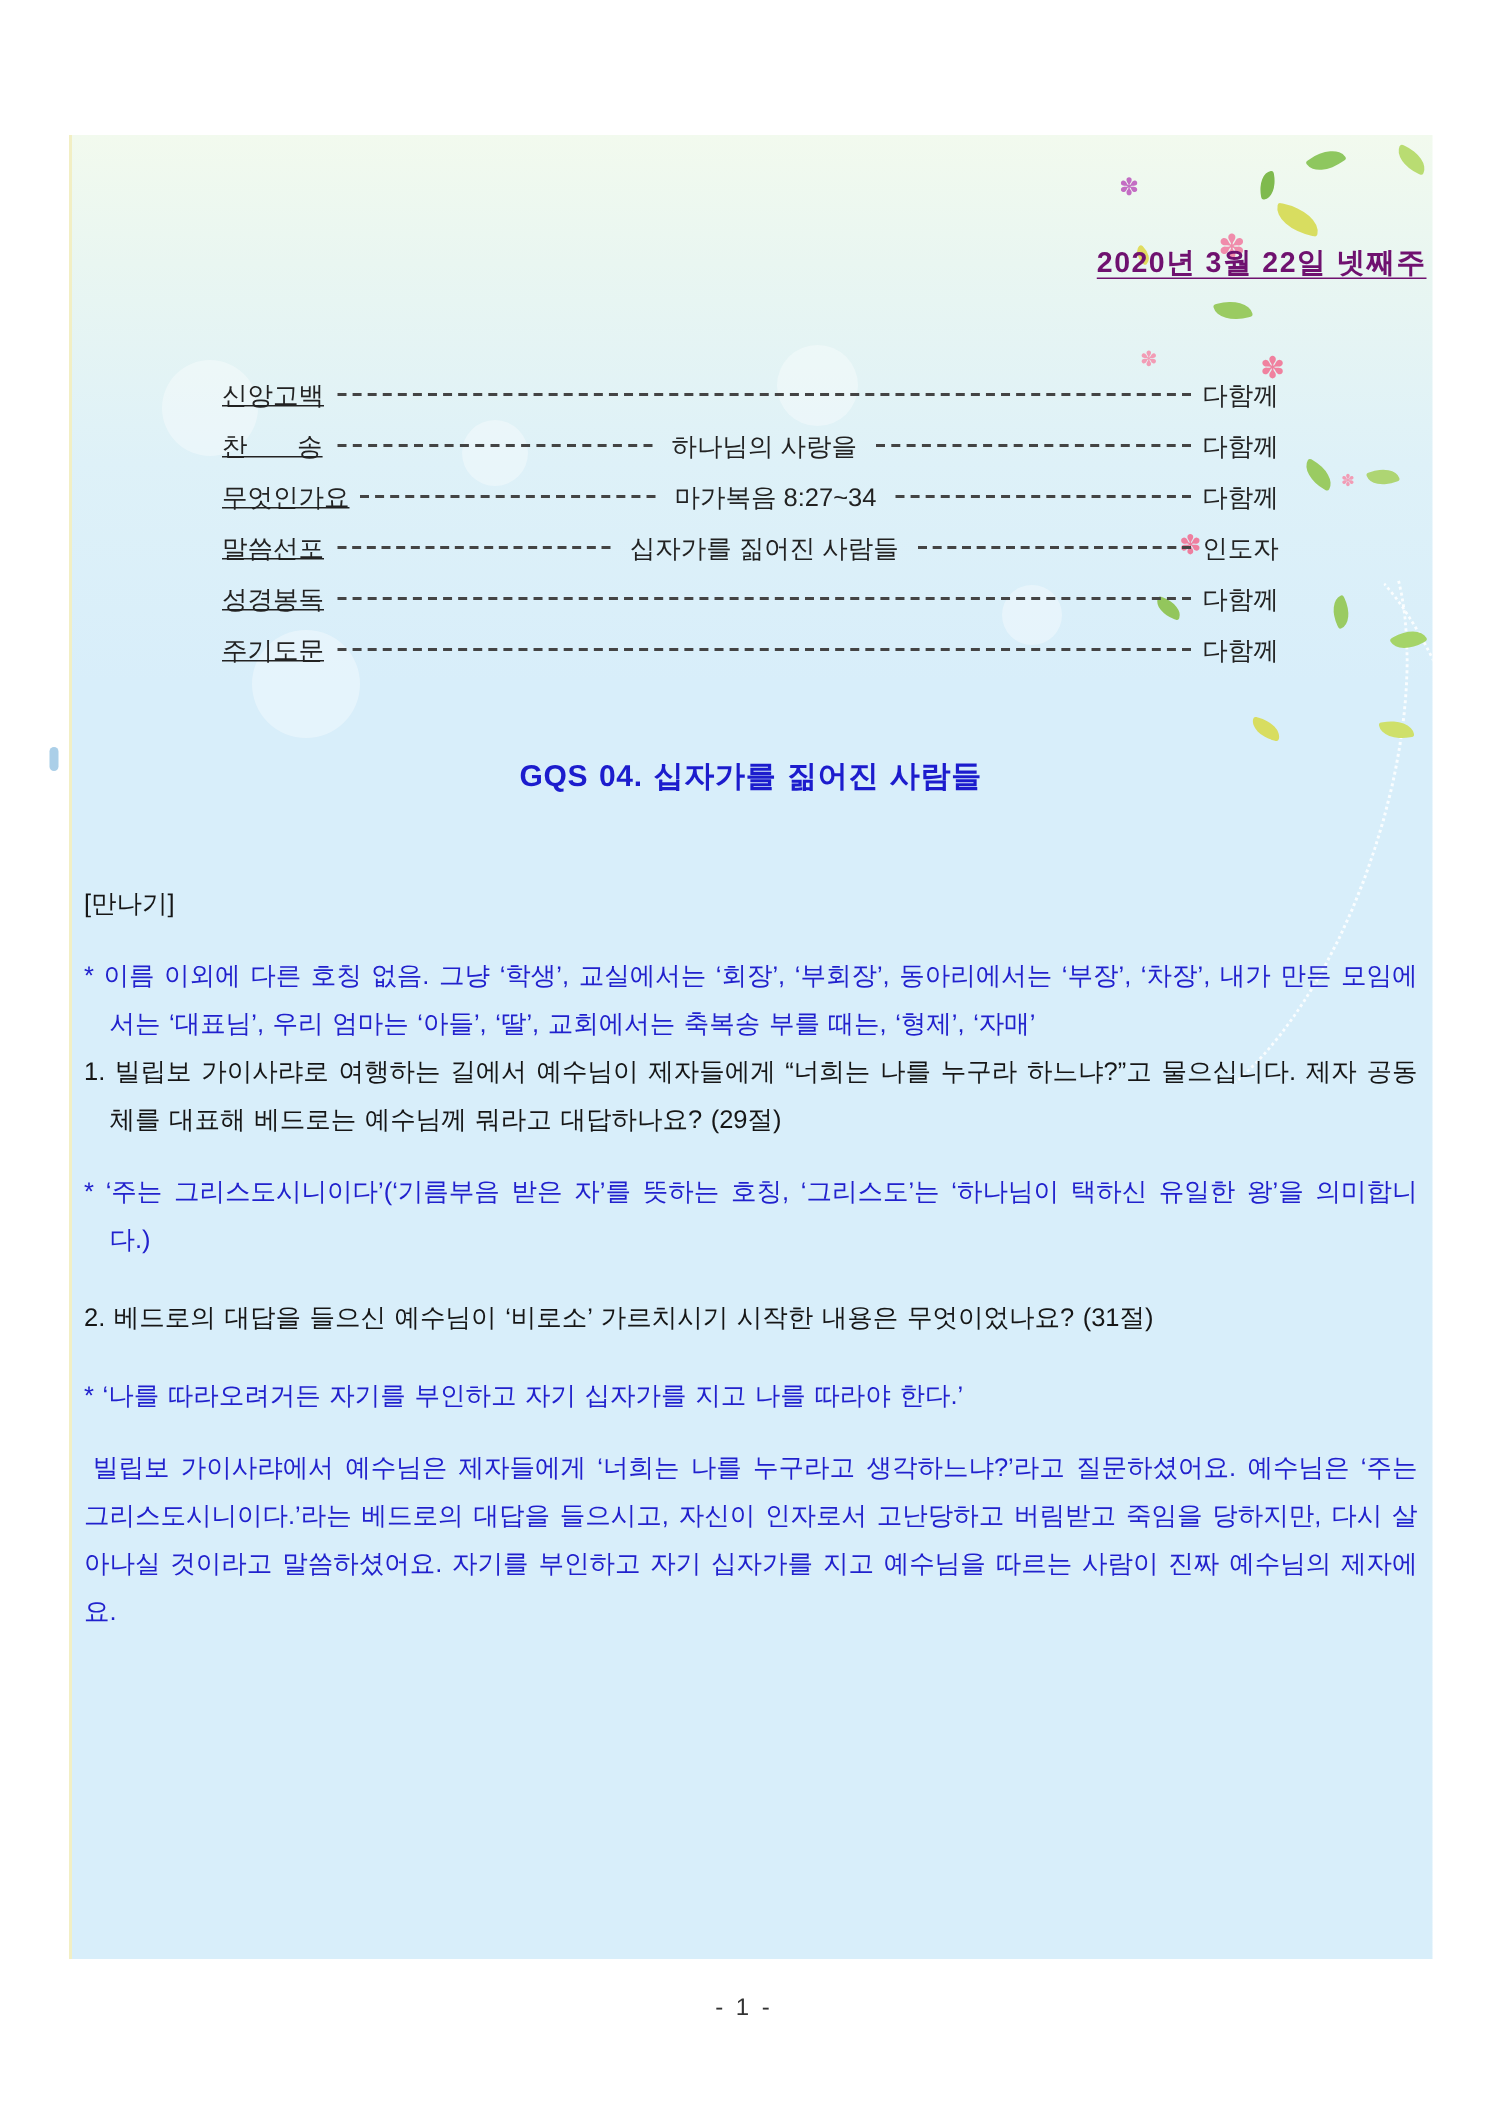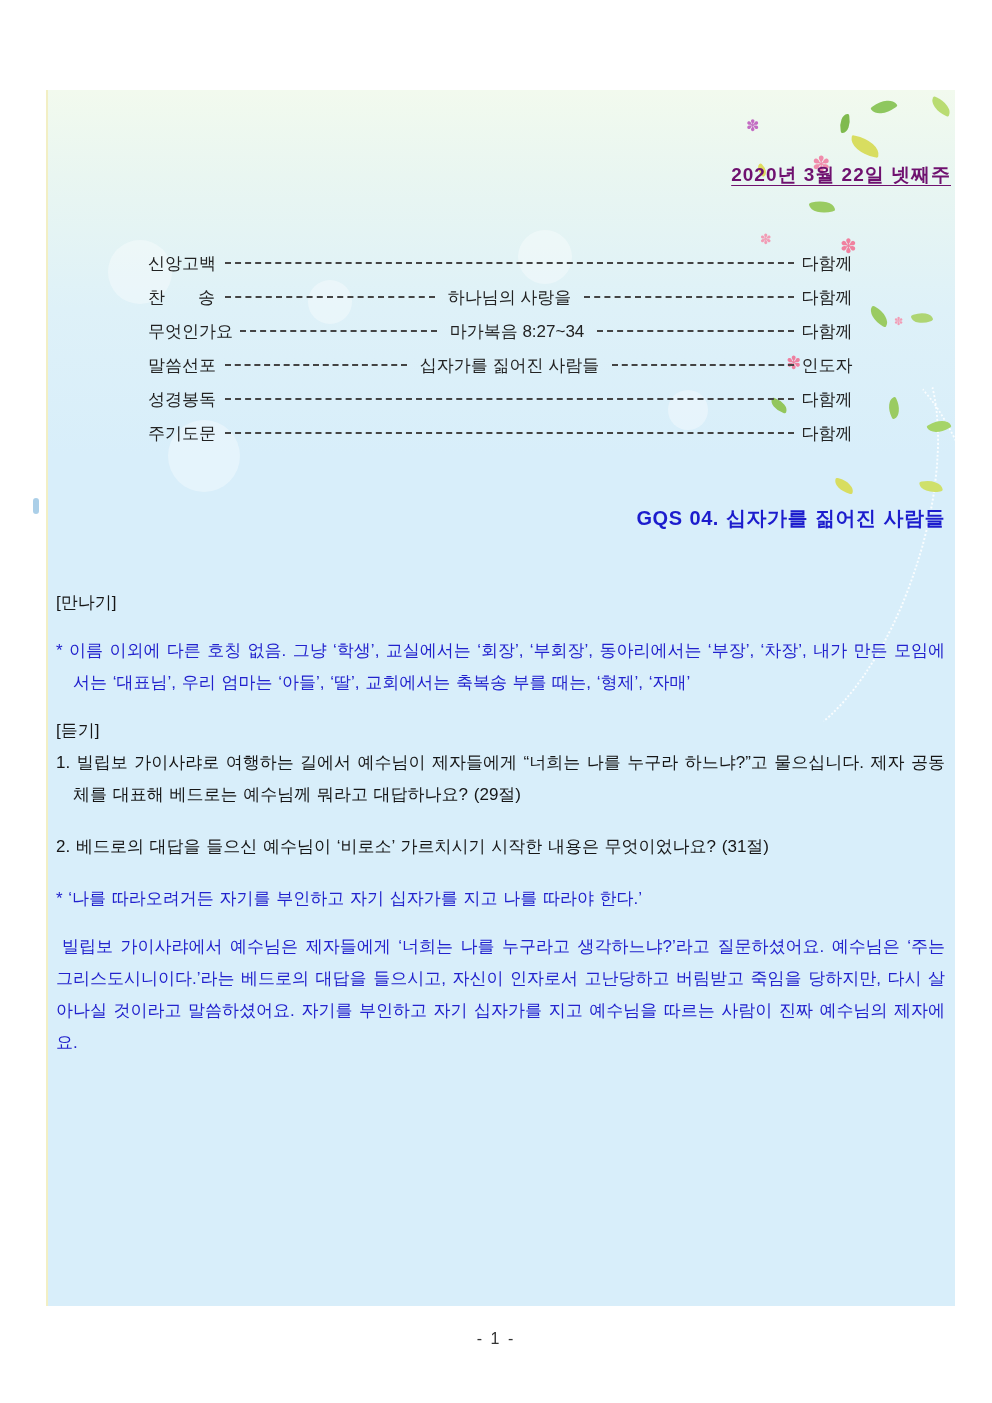--- a/index.html
+++ b/index.html
@@ -28,33 +28,33 @@
     font-size:29px;font-weight:bold;color:#111;letter-spacing:2px;
   }
   .date{
     position:absolute;right:4px;top:72px;
     font-size:19px;font-weight:bold;color:#6f116f;
     text-decoration:underline;text-underline-offset:4px;letter-spacing:1px;text-align:right;
   }
   
   .program{position:absolute;left:0;top:156px;width:100%;padding:0 102px 0 100px;box-sizing:border-box;}
   .prow{display:flex;align-items:center;height:34px;font-size:17px;color:#222;}
-  .plabel{min-width:70px;white-space:pre;}
+  .plabel{min-width:70px;white-space:pre;text-decoration:underline;}
   .pright{min-width:52px;text-align:center;white-space:nowrap;}
   .pcenter{margin:16px 6px;white-space:nowrap;}
   .dash{flex:1;height:0;border-bottom:2px dashed #444;margin:0 7px;}
   
   .lesson{
     position:absolute;left:8px;top:415px;width:889px;
     font-size:17px;line-height:32px;color:#161616;
     text-align:justify;word-spacing:1px;
   }
   .lesson h2{
     margin:0 0 56px 0;font-size:20px;line-height:26px;
-    color:#1c1ccd;font-weight:bold;letter-spacing:.5px;text-align:right;
+    color:#1c1ccd;font-weight:bold;letter-spacing:.5px;text-align:center;
   }
   .lesson p{margin:0;}
   .blue{color:#2121cd;}
   .hang{padding-left:17px;text-indent:-17px;}
   .mt16{margin-top:16px !important;}
   .mt20{margin-top:20px !important;}
   .summary{text-indent:6px;}
   
   .pageno{position:absolute;left:0;top:1330px;width:100%;text-align:center;
           font-size:16px;color:#333;letter-spacing:2px;}
@@ -140,22 +140,22 @@
         <span class="pright">다함께</span>
       </div>
     </div>
 
     <div class="lesson">
       <h2>GQS 04. 십자가를 짊어진 사람들</h2>
 
       <p>[만나기]</p>
       <p class="blue hang mt16">* 이름 이외에 다른 호칭 없음. 그냥 ‘학생’, 교실에서는 ‘회장’, ‘부회장’, 동아리에서는 ‘부장’, ‘차장’, 내가 만든 모임에서는 ‘대표님’, 우리 엄마는 ‘아들’, ‘딸’, 교회에서는 축복송 부를 때는, ‘형제’, ‘자매’</p>
 
-      <p class="mt16">[듣기]</p>
       <p class="hang">1. 빌립보 가이사랴로 여행하는 길에서 예수님이 제자들에게 “너희는 나를 누구라 하느냐?”고 물으십니다. 제자 공동체를 대표해 베드로는 예수님께 뭐라고 대답하나요? (29절)</p>
+      <p class="blue hang mt16">* ‘주는 그리스도시니이다’(‘기름부음 받은 자’를 뜻하는 호칭, ‘그리스도’는 ‘하나님이 택하신 유일한 왕’을 의미합니다.)</p>
       <p class="hang mt20">2. 베드로의 대답을 들으신 예수님이 ‘비로소’ 가르치시기 시작한 내용은 무엇이었나요? (31절)</p>
       <p class="blue hang mt20">* ‘나를 따라오려거든 자기를 부인하고 자기 십자가를 지고 나를 따라야 한다.’</p>
       <p class="blue summary mt16">빌립보 가이사랴에서 예수님은 제자들에게 ‘너희는 나를 누구라고 생각하느냐?’라고 질문하셨어요. 예수님은 ‘주는 그리스도시니이다.’라는 베드로의 대답을 들으시고, 자신이 인자로서 고난당하고 버림받고 죽임을 당하지만, 다시 살아나실 것이라고 말씀하셨어요. 자기를 부인하고 자기 십자가를 지고 예수님을 따르는 사람이 진짜 예수님의 제자에요.</p>
     </div>
 
   </div>
 
   <div class="pageno">- 1 -</div>
 
 </div>

